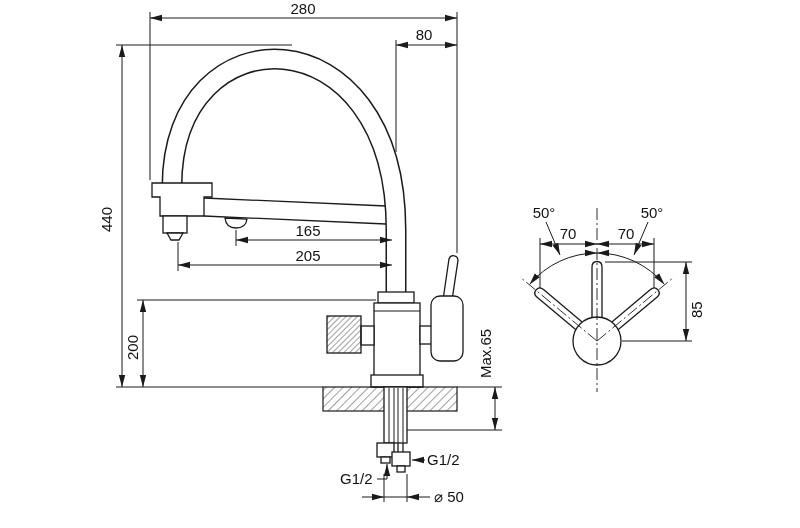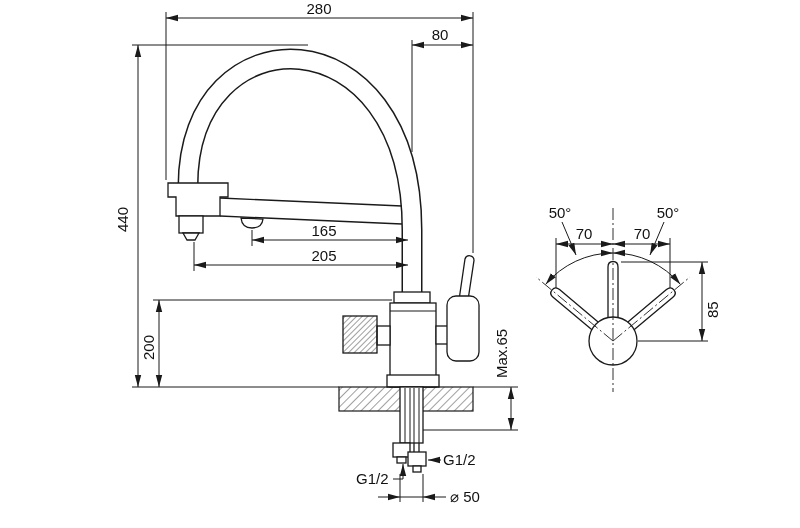--- a/index.html
+++ b/index.html
@@ -1,17 +1,17 @@
 <!DOCTYPE html>
 <html><head>
 <meta charset="utf-8">
 <style>
   html,body{margin:0;padding:0;background:#fff;}
   .page{position:relative;width:732px;height:528px;background:#ffffff;overflow:hidden;
-        font-family:"Liberation Sans", sans-serif;margin-left:16px;}
+        font-family:"Liberation Sans", sans-serif;}
   svg{display:block;}
   text{font-family:"Liberation Sans", sans-serif;font-size:15px;fill:#111;}
   .thin{stroke:#1a1a1a;stroke-width:1;fill:none;}
   .out{stroke:#1a1a1a;stroke-width:1.3;fill:#ffffff;}
   .outn{stroke:#1a1a1a;stroke-width:1.3;fill:none;}
   .cl{stroke:#1a1a1a;stroke-width:0.9;fill:none;stroke-dasharray:12 3 2 3;}
 </style>
 </head>
 <body>
 

